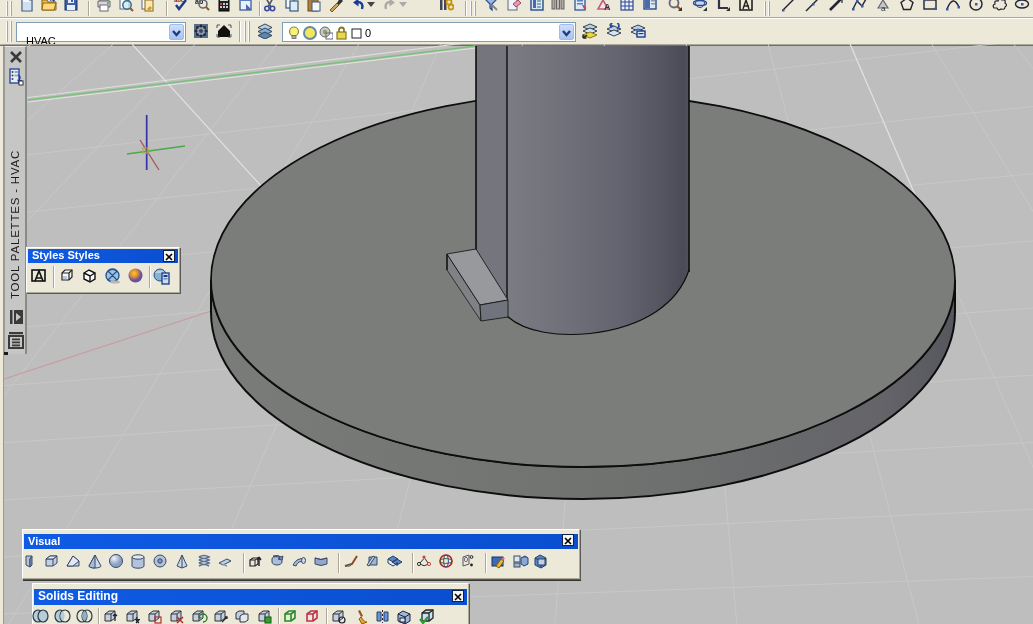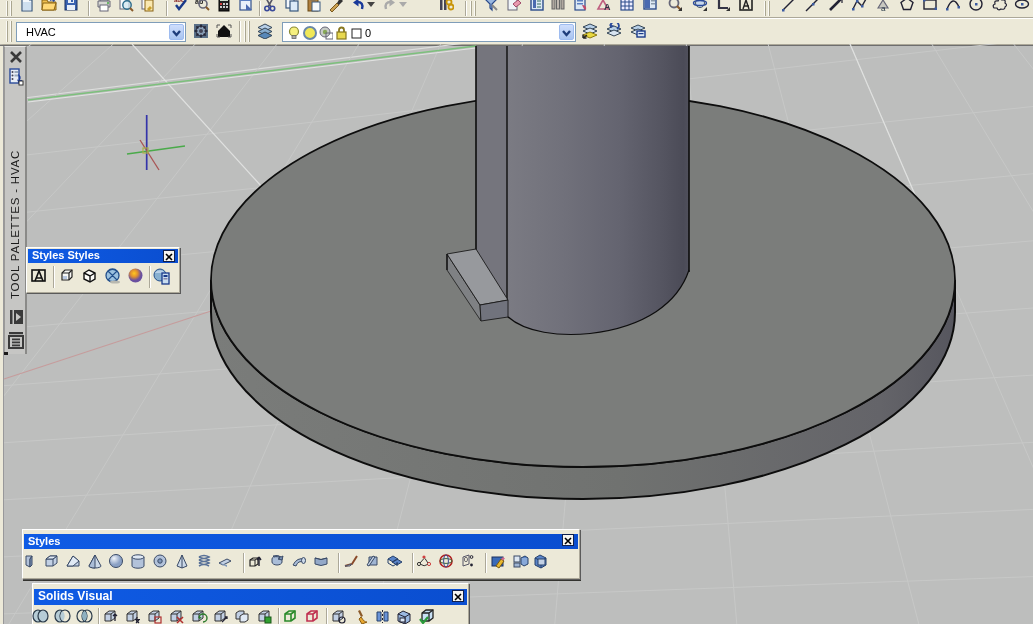--- a/index.html
+++ b/index.html
@@ -227,21 +227,21 @@
         <ellipse cx="8" cy="8" rx="6.5" ry="4" fill="none" stroke="#223" stroke-width="1.4"></ellipse>
         <rect x="7" y="7" width="2.5" height="2.5" fill="#3a5aa0"></rect>
       </svg></div>
 <div class="abs" style="left:0;top:17px;width:1033px;height:1px;background:#aca899"></div>
 <div class="abs" style="left:0;top:18px;width:1033px;height:1px;background:#fff"></div>
 </div>
 <div class="abs" style="left:0;top:19px;width:1033px;height:25px">
 <div class="grip" style="left:6px;top:2px;height:21px"></div>
     <div class="grip" style="left:10px;top:2px;height:21px"></div>
 <div class="combo" style="left:16px;top:3px;width:170px;height:20px">
-      <span style="position:absolute;left:9px;top:3px;color:#000">HVAC</span>
+      <span style="position:absolute;left:9px;top:12px;color:#000">HVAC</span>
       <div class="cbtn"><svg width="13" height="16" viewBox="0 0 13 16">
           <path d="M3,6 L6.5,10 L10,6" stroke="#1f3d7a" stroke-width="2.4" fill="none"></path>
         </svg></div>
     </div>
 <div class="icon" style="left:193px;top:4px"><svg width="16" height="16" viewBox="0 0 16 16">
         <rect x="1" y="1" width="14" height="14" fill="#5a7088"></rect>
         <circle cx="8" cy="8" r="5" fill="#8aa0b8" stroke="#223" stroke-width="1"></circle>
         <circle cx="8" cy="8" r="2" fill="#445"></circle>
         <path d="M8,1.5 v3 M8,11.5 v3 M1.5,8 h3 M11.5,8 h3 M3.4,3.4 l2,2 M10.6,10.6 l2,2 M12.6,3.4 l-2,2 M5.4,10.6 l-2,2" stroke="#223" stroke-width="1.6"></path>
       </svg></div>
@@ -458,21 +458,21 @@
       <circle cx="7" cy="8" r="6" fill="#88b0d0" stroke="#23508c"></circle>
       <path d="M2,6 a6,6 0 0 1 10,0" fill="#b8d0e8"></path>
       <rect x="9" y="6" width="7" height="11" fill="#c8ddf0" stroke="#1a3a8a" stroke-width="1.3"></rect>
       <rect x="10.5" y="8" width="4" height="2" fill="#1a3a8a"></rect>
       <rect x="10.5" y="11" width="4" height="1.5" fill="#88a"></rect>
     </svg></div>
 <div class="sep" style="left:53px;top:266px;height:22px"></div>
 <div class="sep" style="left:149px;top:266px;height:22px"></div>
 <div class="twin" style="left:22px;top:529px;width:558px;height:50px"></div>
 <div class="abs" style="left:23px;top:580px;width:558px;height:1px;background:#33332f"></div>
-<div class="ttl" style="left:24px;top:534px;width:554px;height:15px;line-height:14px">Styles</div>
+<div class="ttl" style="left:24px;top:534px;width:554px;height:15px;line-height:14px">Visual</div>
 <div class="xbtn" style="left:562px;top:534px">
     <svg width="8" height="8" viewBox="0 0 8 8" style="display:block;margin:2px auto 0">
       <path d="M1,1 L7,7 M7,1 L1,7" stroke="#000" stroke-width="1.6"></path>
     </svg>
   </div>
 <div class="abs" style="left:21px;top:553px"><svg width="18" height="18" viewBox="0 0 18 18">
       <path d="M5,3 h6 l-2,3 v8 l-4,-2 Z" fill="#b2c2da" stroke="#3a4a66"></path>
       <path d="M11,3 l-2,3 v8 l2,-2 Z" fill="#8098bc" stroke="#3a4a66"></path>
     </svg></div>
 <div class="abs" style="left:43px;top:553px"><svg width="18" height="18" viewBox="0 0 18 18">
@@ -576,21 +576,21 @@
 <div class="abs" style="left:533px;top:553px"><svg width="18" height="18" viewBox="0 0 18 18">
       <path d="M2,5 l5,-3 6,3 v7 l-5,3 -6,-3 Z" fill="#5a84c8" stroke="#26406a"></path>
       <path d="M2,5 l6,3 5,-3 M8,8 v7" stroke="#26406a" fill="none"></path>
       <rect x="5" y="6" width="7" height="6" fill="#c2d0e4" stroke="#26406a"></rect>
     </svg></div>
 <div class="sep" style="left:243px;top:553px;height:20px"></div>
 <div class="sep" style="left:338px;top:553px;height:20px"></div>
 <div class="sep" style="left:412px;top:553px;height:20px"></div>
 <div class="sep" style="left:485px;top:553px;height:20px"></div>
 <div class="twin" style="left:32px;top:583px;width:437px;height:60px"></div>
-<div class="ttl" style="left:34px;top:589px;width:433px;height:16px;line-height:15px;font-size:12px">Solids Visual</div>
+<div class="ttl" style="left:34px;top:589px;width:433px;height:16px;line-height:15px;font-size:12px">Solids Editing</div>
 <div class="xbtn" style="left:452px;top:590px">
     <svg width="8" height="8" viewBox="0 0 8 8" style="display:block;margin:2px auto 0">
       <path d="M1,1 L7,7 M7,1 L1,7" stroke="#000" stroke-width="1.6"></path>
     </svg>
   </div>
 <div class="abs" style="left:32px;top:608px"><svg width="18" height="18" viewBox="0 0 18 18">
       <ellipse cx="6" cy="8" rx="5" ry="6" fill="#b6ccd6" stroke="#2a3a4a" stroke-width="1.2"></ellipse>
       <ellipse cx="11" cy="8" rx="5" ry="6" fill="#b6ccd6" stroke="#2a3a4a" stroke-width="1.2"></ellipse>
     </svg></div>
 <div class="abs" style="left:54px;top:608px"><svg width="18" height="18" viewBox="0 0 18 18">

